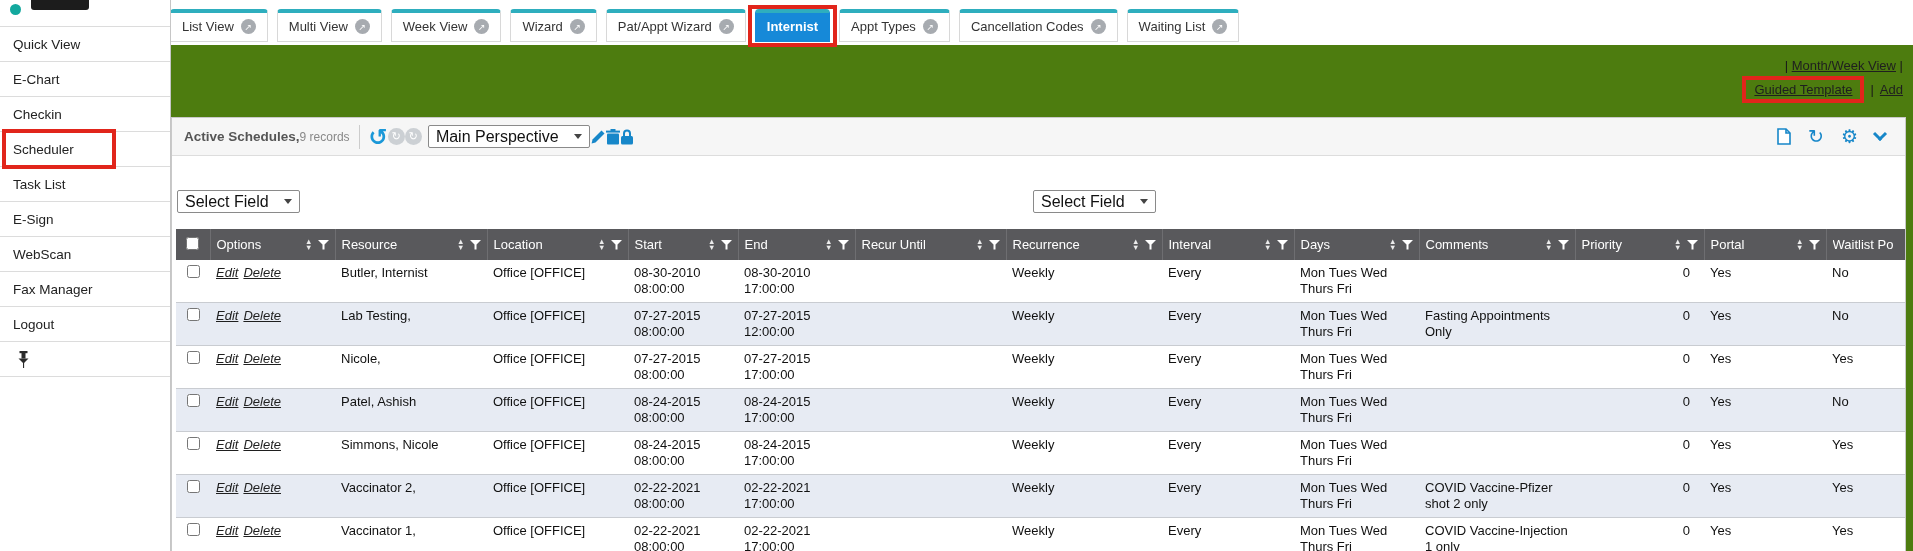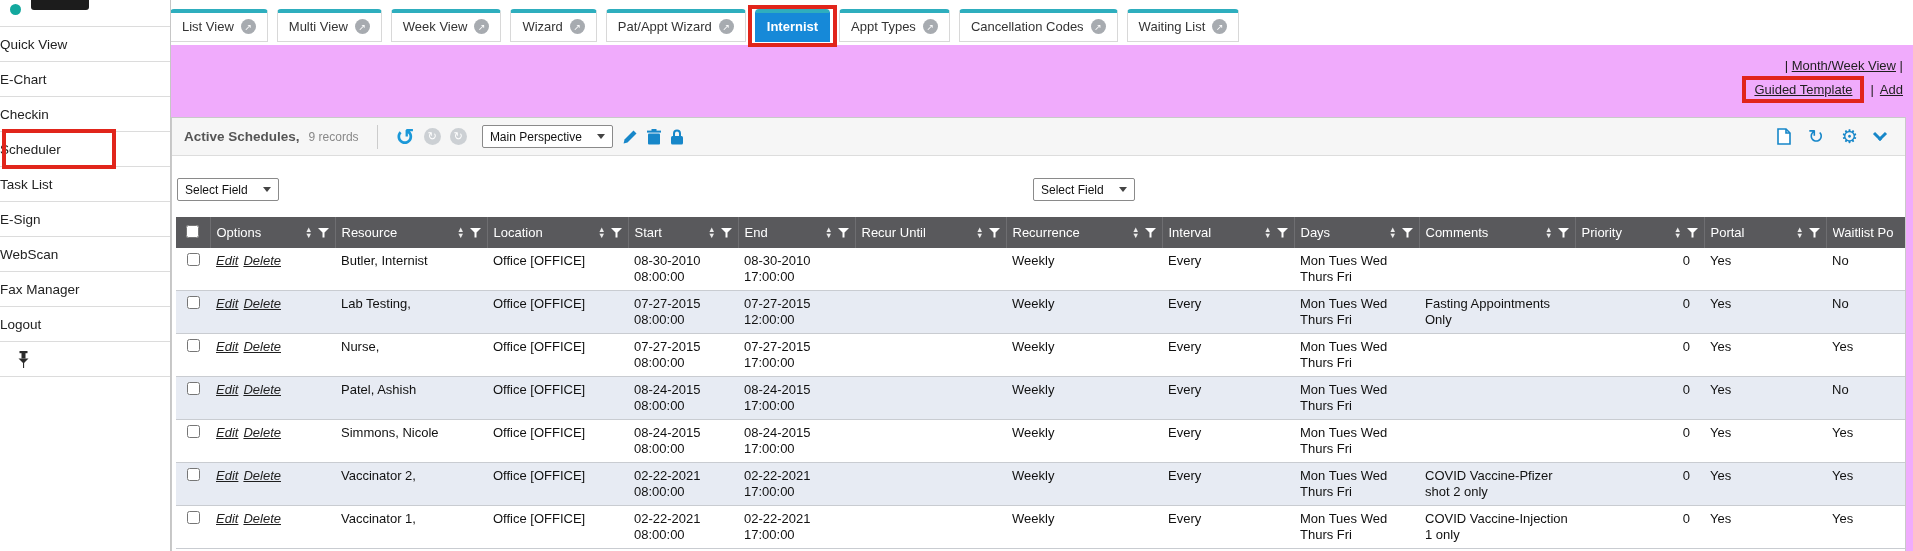--- a/index.html
+++ b/index.html
@@ -6,78 +6,78 @@
   html,body { width:1913px; height:551px; overflow:hidden; background:#fff;
     font-family:"Liberation Sans","DejaVu Sans",sans-serif; }
   a { color:#1f1f1f; text-decoration:underline; cursor:pointer; }
 
   
   .sidebar { position:absolute; left:0; top:0; width:171px; height:551px; background:#fff;
     border-right:1px solid #c6c6c6; z-index:6; }
   .logo-partial { height:27px; border-bottom:1px solid #dcdcdc; position:relative; overflow:hidden; }
   .logo-dot { position:absolute; left:10px; top:4px; width:11px; height:11px; border-radius:50%; background:#13a89e; }
   .logo-blob { position:absolute; left:31px; top:-5px; width:58px; height:15px; background:#1c1c1c; border-radius:3px; }
-  .side-item { position:relative; height:35px; line-height:35px; font-size:13.5px;
+  .side-item { position:relative; height:35px; line-height:35px; padding-left:13px; font-size:13.5px;
     color:#222; border-bottom:1px solid #dcdcdc; cursor:pointer; background:#fff; }
   .pin-row { height:35px; border-bottom:1px solid #dcdcdc; display:flex; align-items:center; padding-left:17px; }
 
   
   .red-box { position:absolute; border:4px solid #e1251b; pointer-events:none; z-index:30; }
   .side-red { left:2px; top:-3px; height:40px; width:114px; }
   .tab-red { left:-8px; right:-8px; top:-8px; bottom:-6px; }
   .gt-red { display:inline-block; border:4px solid #e1251b; padding:2px 8px; }
 
   
   .main { position:absolute; left:156px; top:0; right:0; height:551px; background:#ebebeb; }
   .topstrip { height:45px; background:#fff; position:relative; }
   .tabbar { position:absolute; left:14px; top:9px; display:flex; gap:9px; align-items:stretch; }
   .tab { position:relative; background:#fff; border:1px solid #d8d8d8; border-top:4px solid #2eaebe;
     border-radius:4px 4px 0 0; padding:5px 11px 6px; font-size:13px; color:#333;
     display:flex; align-items:center; gap:7px; cursor:pointer; white-space:nowrap; height:33px; }
   .tab.active { background:#1689d8; color:#fff; font-weight:bold; border-color:#1689d8; border-top-color:#2eaebe; }
   .tab-icon { width:15px; height:15px; min-width:15px; border-radius:50%; background:#a7abb0; color:#fff;
     font-size:9px; display:flex; align-items:center; justify-content:center; }
 
-  .content { position:absolute; top:45px; left:0; right:0; bottom:0; background:#f0abfc; }
+  .content { position:absolute; top:45px; left:0; right:0; bottom:0; background:#4d7c0f; }
   .view-links { position:absolute; top:13px; right:10px; text-align:right; font-size:13px; color:#1a1a1a; z-index:3; }
   .vl-line1 { margin-bottom:3px; }
   .vl-line2 { display:flex; align-items:center; justify-content:flex-end; gap:6px;padding-left:18px; }
 
   
   .panel { position:absolute; left:15px; right:7px; top:72px; bottom:-2px; background:#fff;
     border:1px solid #c9c9c9; overflow:hidden; }
 
   .toolbar { height:38px; display:flex; align-items:center; background:#f6f6f6;
-    border-bottom:1px solid #dddddd; padding:0 12px; gap:9px; }
+    border-bottom:1px solid #dddddd; padding:0 12px; }
   .tb-title { font-size:13.5px; font-weight:bold; color:#555; }
   .tb-records { font-size:12px; color:#888; }
   .tb-sep { width:1px; height:24px; background:#ccc; margin:0 9px; }
   .tb-undo { font-size:23px; color:#1b98d8; line-height:20px; cursor:pointer; font-weight:bold; }
   .tb-circle { width:17px; height:17px; border-radius:50%; background:#ccd0d4; color:#fff; font-size:11px;
     display:flex; align-items:center; justify-content:center; cursor:default; }
   .tb-svg { cursor:pointer; display:block; }
   .tb-right { margin-left:auto; display:flex; align-items:center; gap:17px; padding-right:8px; }
   .glyph-blue { font-size:19px; color:#1787c9; line-height:19px; cursor:pointer; }
   .chev { width:10px; height:10px; border-right:3px solid #1787c9; border-bottom:3px solid #1787c9;
     transform:rotate(45deg); margin-top:-5px; cursor:pointer; }
 
   .sel { display:inline-flex; align-items:center; height:23px; background:#fff; border:1px solid #8a8a8a;
-    border-radius:2px; padding:0 7px; font-size:12px; color:#111; gap:15px; cursor:pointer; white-space:nowrap; }
+    border-radius:2px; padding:0 7px; font-size:16px; color:#111; gap:15px; cursor:pointer; white-space:nowrap; }
   .sel-arrow { width:0; height:0; border-left:4px solid transparent; border-right:4px solid transparent;
     border-top:5px solid #444; }
 
   
   .filter-row { display:flex; gap:14px; padding:12px 6px 10px 5px; background:#fff; }
   .fgroup { position:relative; }
   .fg-left { width:842px; }
   .fg-right { flex:1; }
   .fg-head { display:flex; align-items:center; height:13px; }
   .fg-legend { font-size:11px; color:#666; letter-spacing:.4px; white-space:nowrap; }
   .fg-rule { flex:1; height:1px; background:#9a9a9a; margin-left:8px; }
-  .fg-body { margin-top:10px; }
+  .fg-body { margin-top:22px; }
 
   
   .sched-table { border-collapse:collapse; table-layout:fixed; width:1760px; margin:6px 0 0 4px;
     font-size:13px; color:#111; }
   .sched-table thead th { background:#59595c; color:#fff; height:31px; padding:0 6px; text-align:left;
     font-weight:400; border-left:1px solid #6e6e71; font-size:13px; overflow:hidden; }
   .sched-table thead th:first-child { border-left:none; }
   .th-inner { display:flex; align-items:center; justify-content:space-between; gap:8px; }
   .th-label { overflow:hidden; white-space:nowrap; }
   .th-icons { display:flex; align-items:center; gap:5px; }
@@ -470,21 +470,21 @@
               <td>Every</td>
               <td>Mon Tues Wed Thurs Fri</td>
               <td>Fasting Appointments Only</td>
               <td class="c-priority">0</td>
               <td>Yes</td>
               <td>No</td>
             </tr>
             <tr>
               <td class="c-check"><input type="checkbox" style=""></td>
               <td class="cell-options"><a>Edit</a><a>Delete</a></td>
-              <td>Nurse,</td>
+              <td>Nicole,</td>
               <td>Office [OFFICE]</td>
               <td>
                 <div>07-27-2015</div>
                 <div>08:00:00</div>
               </td>
               <td>
                 <div>07-27-2015</div>
                 <div>17:00:00</div>
               </td>
               <td></td>

